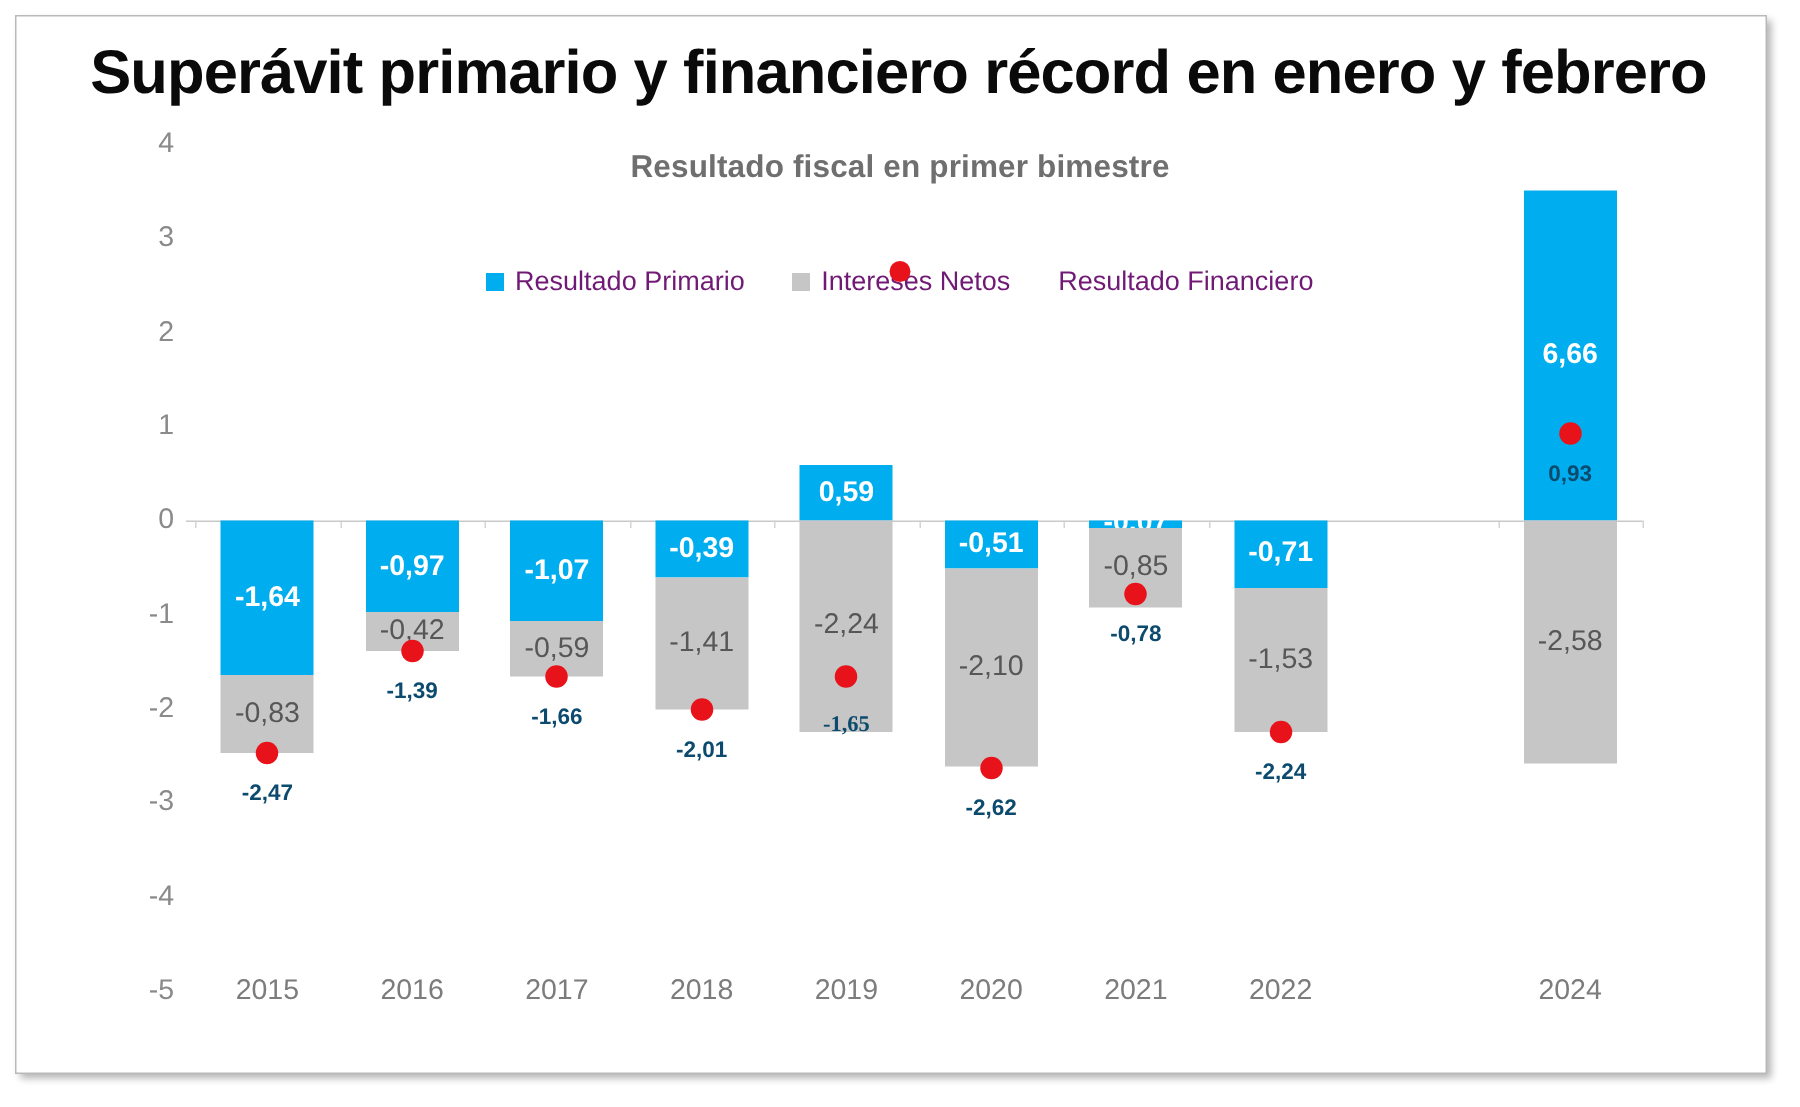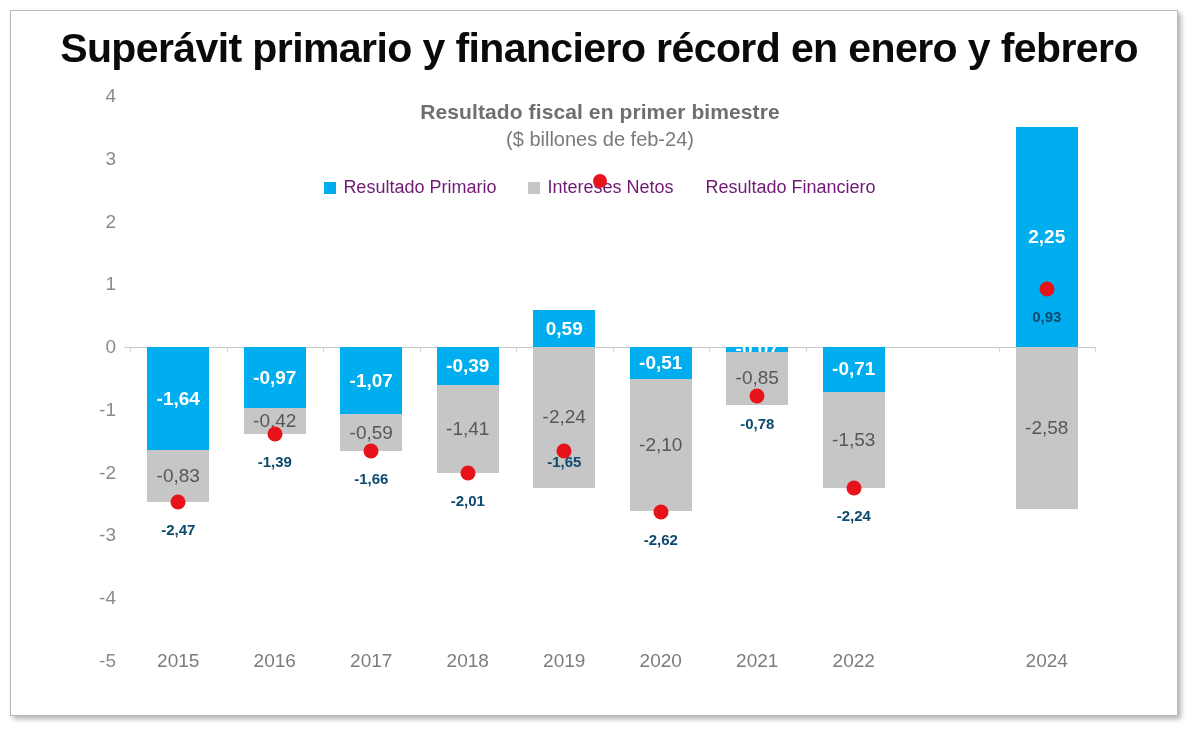--- a/index.html
+++ b/index.html
@@ -86,21 +86,20 @@
 </head>
 <body>
 
 <div class="frame">
   <div class="page-title">Superávit primario y financiero récord en enero y febrero</div>
 </div>
 
 <div class="chart">
 
   <div class="chart-title">Resultado fiscal en primer bimestre</div>
-  <div class="chart-subtitle">($ billones de feb-24)</div>
 
   <div class="legend" id="legend">
       <div class="legend-item">
         <span class="legend-swatch" style="background: rgb(0, 174, 239);"></span>
         <span class="legend-label">Resultado Primario</span>
       </div>
       <div class="legend-item">
         <span class="legend-swatch" style="background: rgb(198, 198, 198);"></span>
         <span class="legend-label">Intereses Netos</span>
       </div>
@@ -162,21 +161,21 @@
         <div class="dot-label" style="top: 404.294px;">-2,01</div>
         <div class="xlabel">2018</div>
       </div>
       <div class="col" style="left: 386px; width: 96.5px;">
         <div class="tickmark" style="left: 0px; top: 251.111px;"></div>
         <div class="seg primary" style="left: 17.25px; width: 62px; top: 214.072px; height: 37.0389px;"></div>
         <div class="seg-label primary" style="top: 232.592px;">0,59</div>
         <div class="seg interest" style="left: 17.25px; width: 62px; top: 251.111px; height: 140.622px;"></div>
         <div class="seg-label interest" style="top: 321.422px;">-2,24</div>
         <div class="dot" style="top: 354.694px;"></div>
-        <div class="dot-label" style="top: 365px;">-1,65</div>
+        <div class="dot-label" style="top: 388px; font-family: Liberation Serif, serif;">-1,65</div>
         <div class="xlabel">2019</div>
       </div>
       <div class="col" style="left: 482.5px; width: 96.5px;">
         <div class="tickmark" style="left: 0px; top: 251.111px;"></div>
         <div class="seg primary" style="left: 17.25px; width: 62px; top: 251.111px; height: 32.0167px;"></div>
         <div class="seg-label primary" style="top: 267.119px;">-0,51</div>
         <div class="seg interest" style="left: 17.25px; width: 62px; top: 283.128px; height: 131.833px;"></div>
         <div class="seg-label interest" style="top: 349.044px;">-2,10</div>
         <div class="dot" style="top: 415.589px;"></div>
         <div class="dot-label" style="top: 442.589px;">-2,62</div>
@@ -198,21 +197,21 @@
         <div class="seg-label primary" style="top: 273.397px;">-0,71</div>
         <div class="seg interest" style="left: 17.25px; width: 62px; top: 295.683px; height: 96.05px;"></div>
         <div class="seg-label interest" style="top: 343.708px;">-1,53</div>
         <div class="dot" style="top: 391.733px;"></div>
         <div class="dot-label" style="top: 418.733px;">-2,24</div>
         <div class="xlabel">2022</div>
       </div>
       <div class="col" style="left: 868.5px; width: 96.5px;">
         <div class="tickmark" style="left: 0px; top: 251.111px;"></div>
         <div class="seg primary" style="left: 17.25px; width: 62px; top: 30.7611px; height: 220.35px;"></div>
-        <div class="seg-label primary" style="top: 140.936px;">2,25</div>
+        <div class="seg-label primary" style="top: 140.936px;">6,66</div>
         <div class="seg interest" style="left: 17.25px; width: 62px; top: 251.111px; height: 161.967px;"></div>
         <div class="seg-label interest" style="top: 332.094px;">-2,58</div>
         <div class="dot" style="top: 192.728px;"></div>
         <div class="dot-label" style="top: 219.728px;">0,93</div>
         <div class="xlabel">2024</div>
       </div>
       <div class="tickmark" style="left: 965px; top: 251.111px;"></div>
     </div>
 
 </div>

